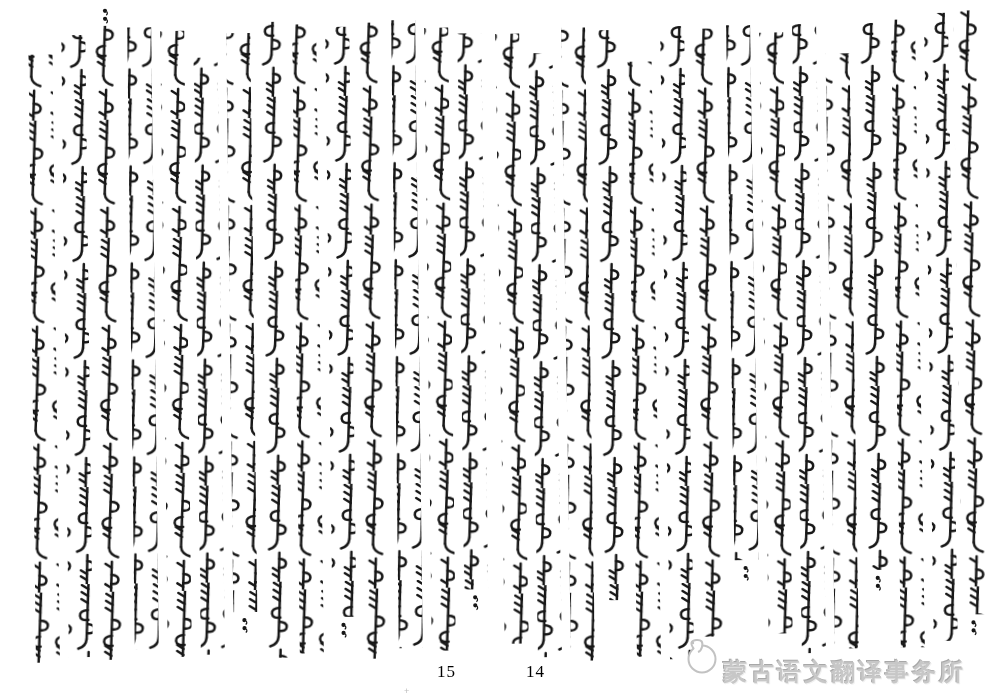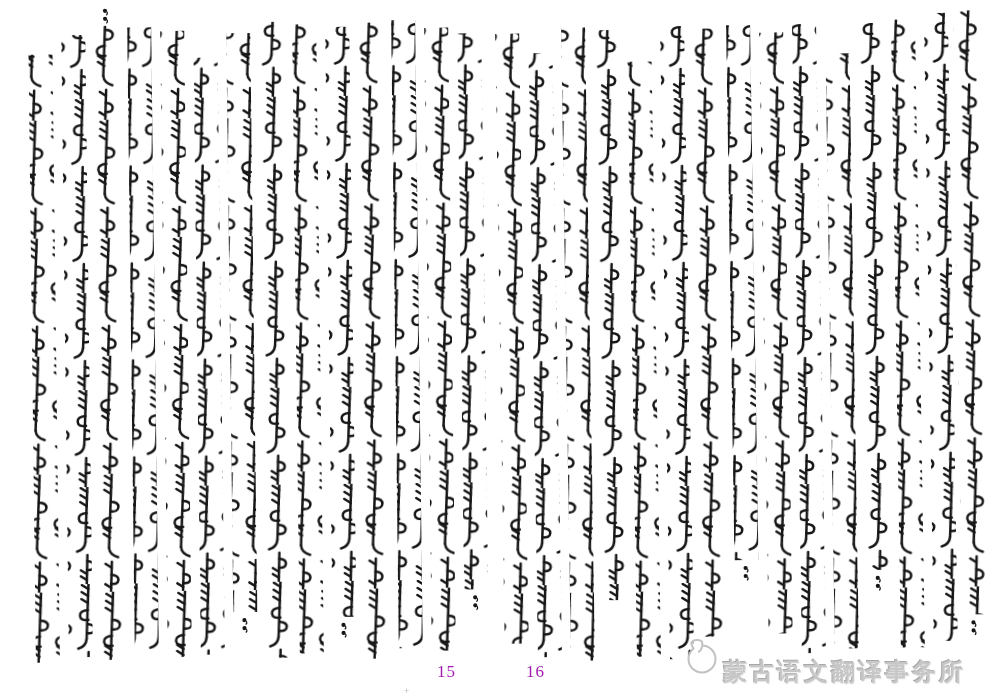--- a/index.html
+++ b/index.html
@@ -6,21 +6,21 @@
   html,body{margin:0;padding:0;background:#e9e9e9;}
   #stage{
     position:relative;width:985px;height:697px;margin:0 auto;
     background:#ffffff;overflow:hidden;
     font-family:"Liberation Sans",sans-serif;
   }
   #script-svg{position:absolute;left:0;top:0;}
   .page-number{
     position:absolute;
     font-family:"Liberation Serif",serif;
-    font-size:17px;color:#a21caf;letter-spacing:1px;
+    font-size:17px;color:#000000;letter-spacing:1px;
   }
   #page-number-left{left:437px;top:662px;}
   #page-number-right{left:526px;top:662px;}
   #watermark{
     position:absolute;left:684px;top:633px;width:292px;height:46px;
     display:flex;align-items:center;gap:5px;pointer-events:none;
   }
   #watermark-text{
     font-size:24px;font-weight:bold;line-height:1;
     color:#c7c7c7;letter-spacing:3px;white-space:nowrap;
@@ -110,21 +110,21 @@
         <rect x="863" y="25" width="24" height="547" fill="url(#motif-1)"></rect>
         <use href="#quote-mark" x="874" y="580"></use>
         <rect x="896" y="22" width="24" height="628" fill="url(#motif-0)"></rect>
         <rect x="929" y="16" width="24" height="628" fill="url(#motif-1)"></rect>
         <rect x="958" y="14" width="24" height="604" fill="url(#motif-0)"></rect>
         <use href="#quote-mark" x="969" y="626"></use>
       </g>
   </svg>
 
   <span id="page-number-left" class="page-number">15</span>
-  <span id="page-number-right" class="page-number">16</span>
+  <span id="page-number-right" class="page-number">14</span>
 
   <div id="watermark">
     <svg width="34" height="38" viewBox="0 0 34 38">
       <circle cx="18" cy="22" r="13.5" fill="#ffffff" stroke="#c2c2c2" stroke-width="2"></circle>
       <path d="M10,12 q-6,-8 2,-9 q8,-1 6,7 q-1,4 -4,5" fill="#ffffff" stroke="#c2c2c2" stroke-width="2" stroke-linejoin="round"></path>
       <circle cx="9" cy="6" r="1.2" fill="#c2c2c2"></circle>
     </svg>
     <span id="watermark-text">蒙古语文翻译事务所</span>
   </div>
 

